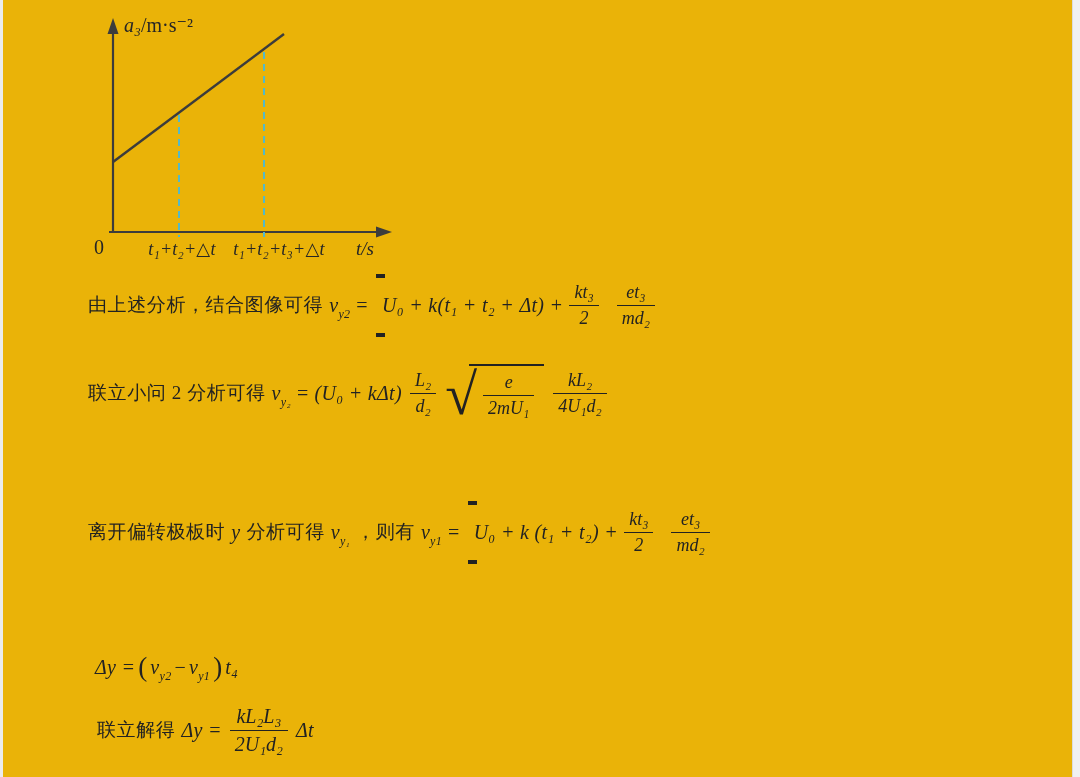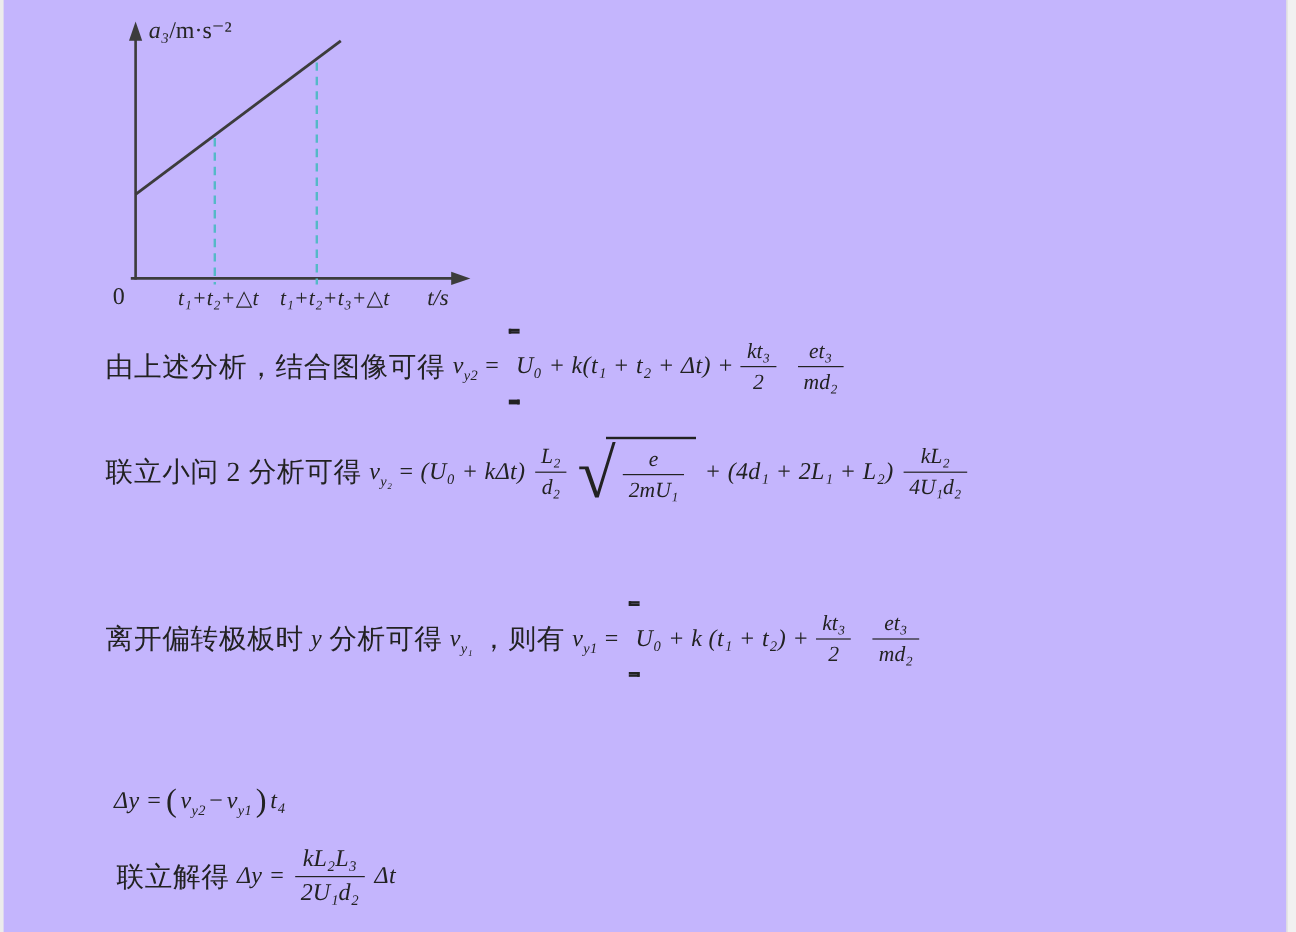--- a/index.html
+++ b/index.html
@@ -1,38 +1,38 @@
 <!DOCTYPE html>
 <html><head>
 <meta charset="utf-8">
 <title>Physics Solution Page</title>
 <style>
   html,body{margin:0;padding:0;background:#fff;}
-  .page{position:relative;width:1080px;height:777px;background:#c4b5fd;overflow:hidden;
+  .page{position:relative;width:1080px;height:777px;background:#eab308;overflow:hidden;
         font-family:"Liberation Serif","DejaVu Serif",serif;color:#222;}
   .edge{position:absolute;top:0;height:100%;}
   .edge.left{left:0;width:3px;background:#ececec;}
   .edge.right{right:0;width:7px;background:#f1f1f1;border-left:1px solid #dcdcdc;}
 
   
   .graph{position:absolute;left:80px;top:5px;width:420px;height:270px;}
   .graph svg{position:absolute;left:0;top:0;}
   .glabel{position:absolute;white-space:nowrap;color:#262626;}
   .ylab{left:44px;top:8px;font-size:20px;}
   .ylab .it{font-style:italic;}
   .origin{left:14px;top:231px;font-size:20px;}
   .tick{font-size:18px;font-style:italic;text-align:center;letter-spacing:0.2px;}
   .tick.t1{left:52px;top:233px;width:100px;}
   .tick.t2{left:146px;top:233px;width:106px;}
   .xlab{left:276px;top:233px;font-size:19px;font-style:italic;}
 
   
   .row{position:absolute;display:flex;align-items:center;gap:6px;white-space:nowrap;}
   .para{position:absolute;white-space:nowrap;font-size:19px;letter-spacing:0.6px;color:#222;}
-  .cn{font-size:23px;letter-spacing:0.6px;font-style:normal;text-align:right;}
+  .cn{font-size:19px;letter-spacing:0.6px;font-style:normal;text-align:right;}
   .math{font-size:20px;font-style:italic;letter-spacing:0.3px;}
   .im{font-size:20px;font-style:italic;letter-spacing:0.3px;}
   sub.ss{font-size:12px;line-height:0;vertical-align:-6px;font-style:italic;}
   .eq{font-style:normal;}
   .frac{display:inline-block;text-align:center;font-size:18px;font-style:italic;margin:0 2px;vertical-align:middle;}
   .frac .num{display:block;padding:0 5px 2px;border-bottom:1.6px solid #222;}
   .frac .den{display:block;padding:2px 5px 0;}
   .brgroup{display:inline-flex;align-items:stretch;margin:0 2px;flex-direction:column;}
   .sqb{width:7px;border-top:2.2px solid #222;border-bottom:2.2px solid #222;}
   .sqb.lb{border-left:2.2px solid #222;}
@@ -99,21 +99,20 @@
       </span>
     <span class="sqrt">
       <span class="radical">√</span>
       <span class="radicand">
         <span class="frac">
             <span class="num">e</span>
             <span class="den">2mU₁</span>
           </span>
       </span>
     </span>
-    <span class="math">+ (4d₁ + 2L₁ + L₂)</span>
     <span class="frac">
         <span class="num">kL₂</span>
         <span class="den">4U₁d₂</span>
       </span>
   </div>
 
 
   <div class="row" style="left:88px;top:497px;height:70px;">
     <span class="cn">离开偏转极板时</span>
     <span class="im">y</span>

